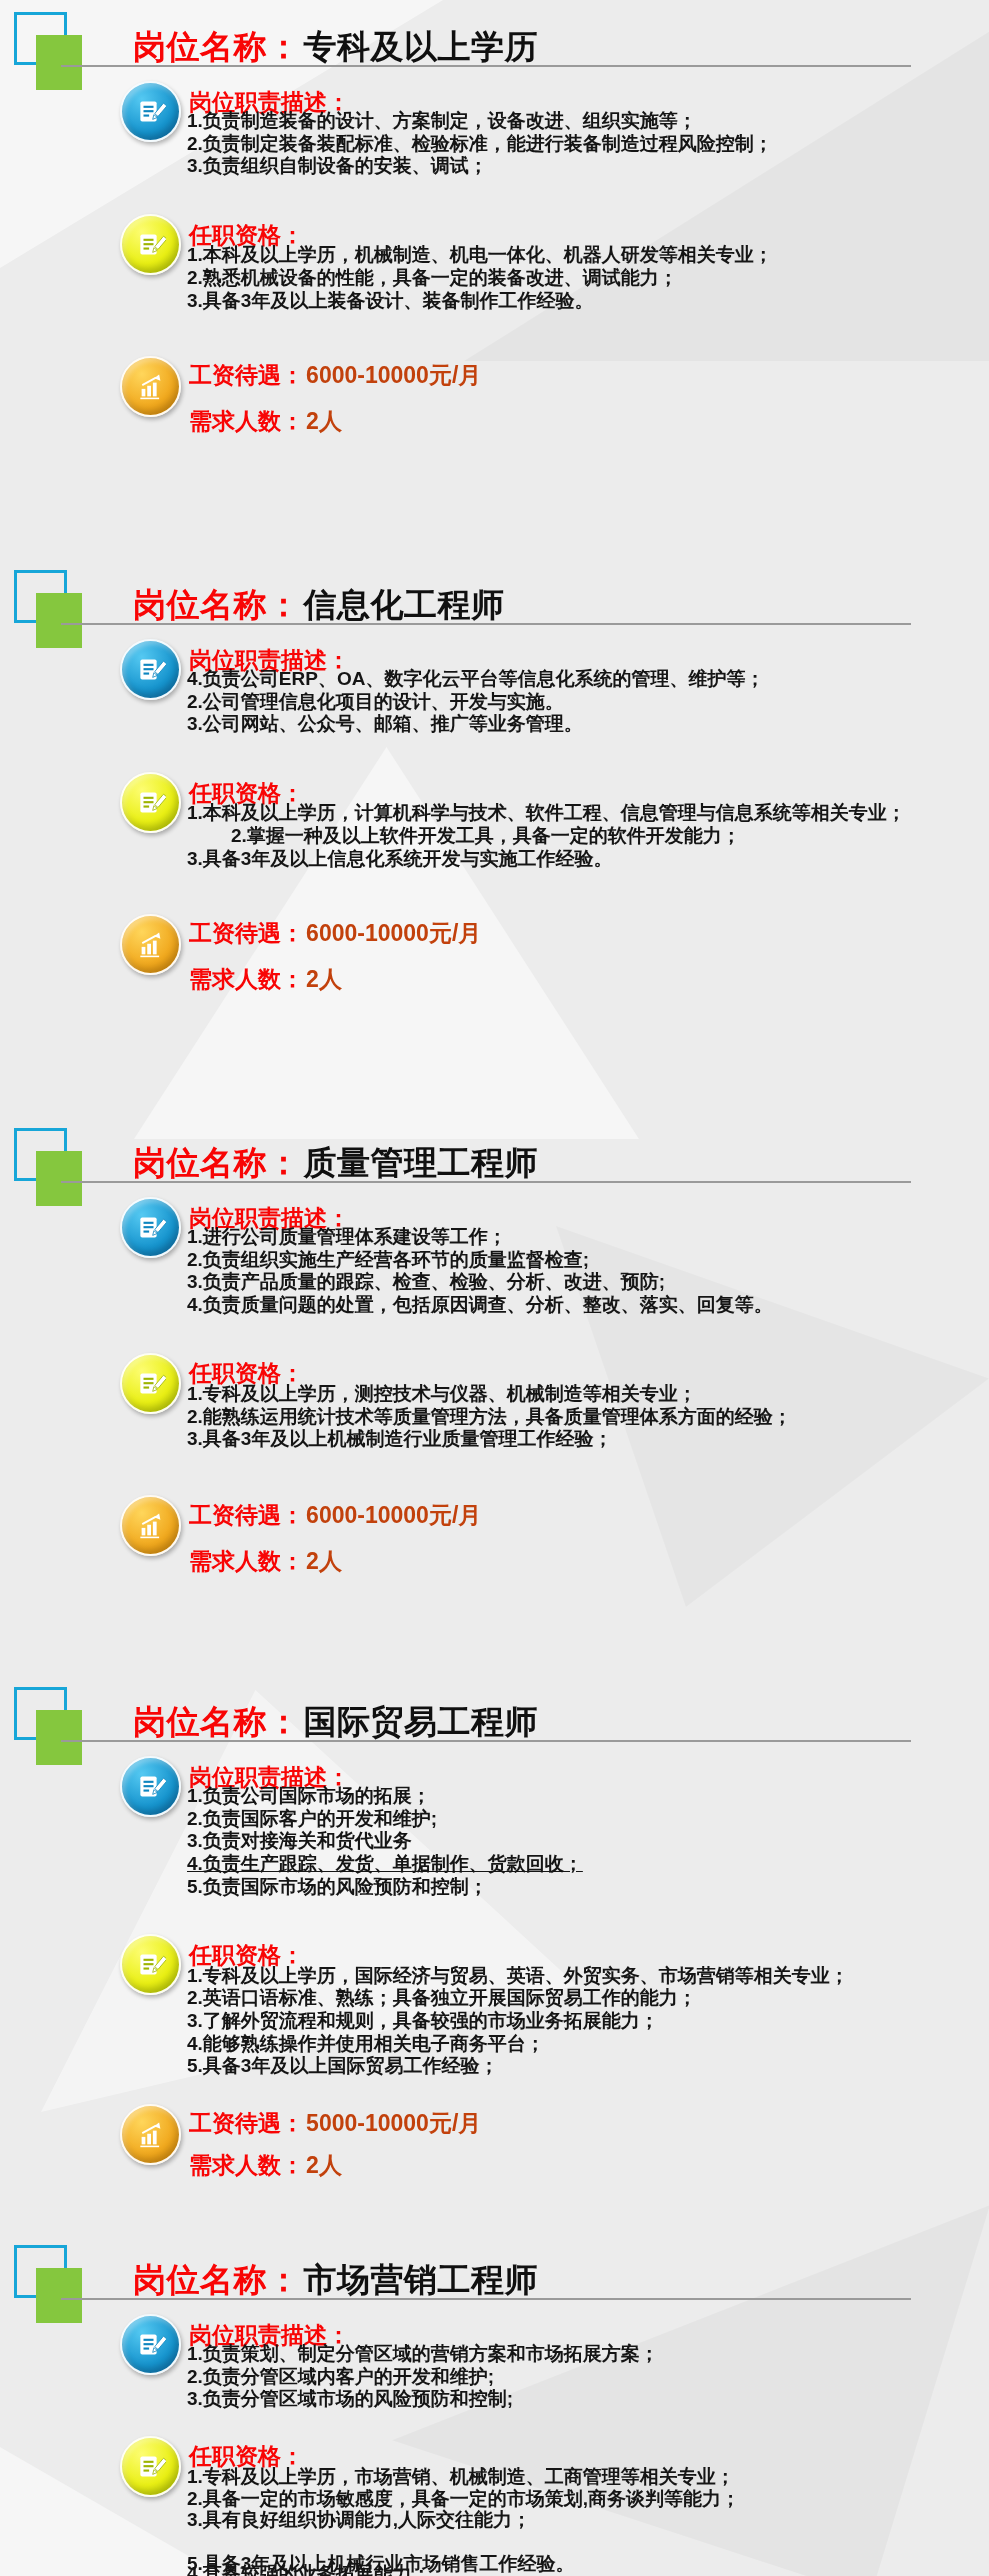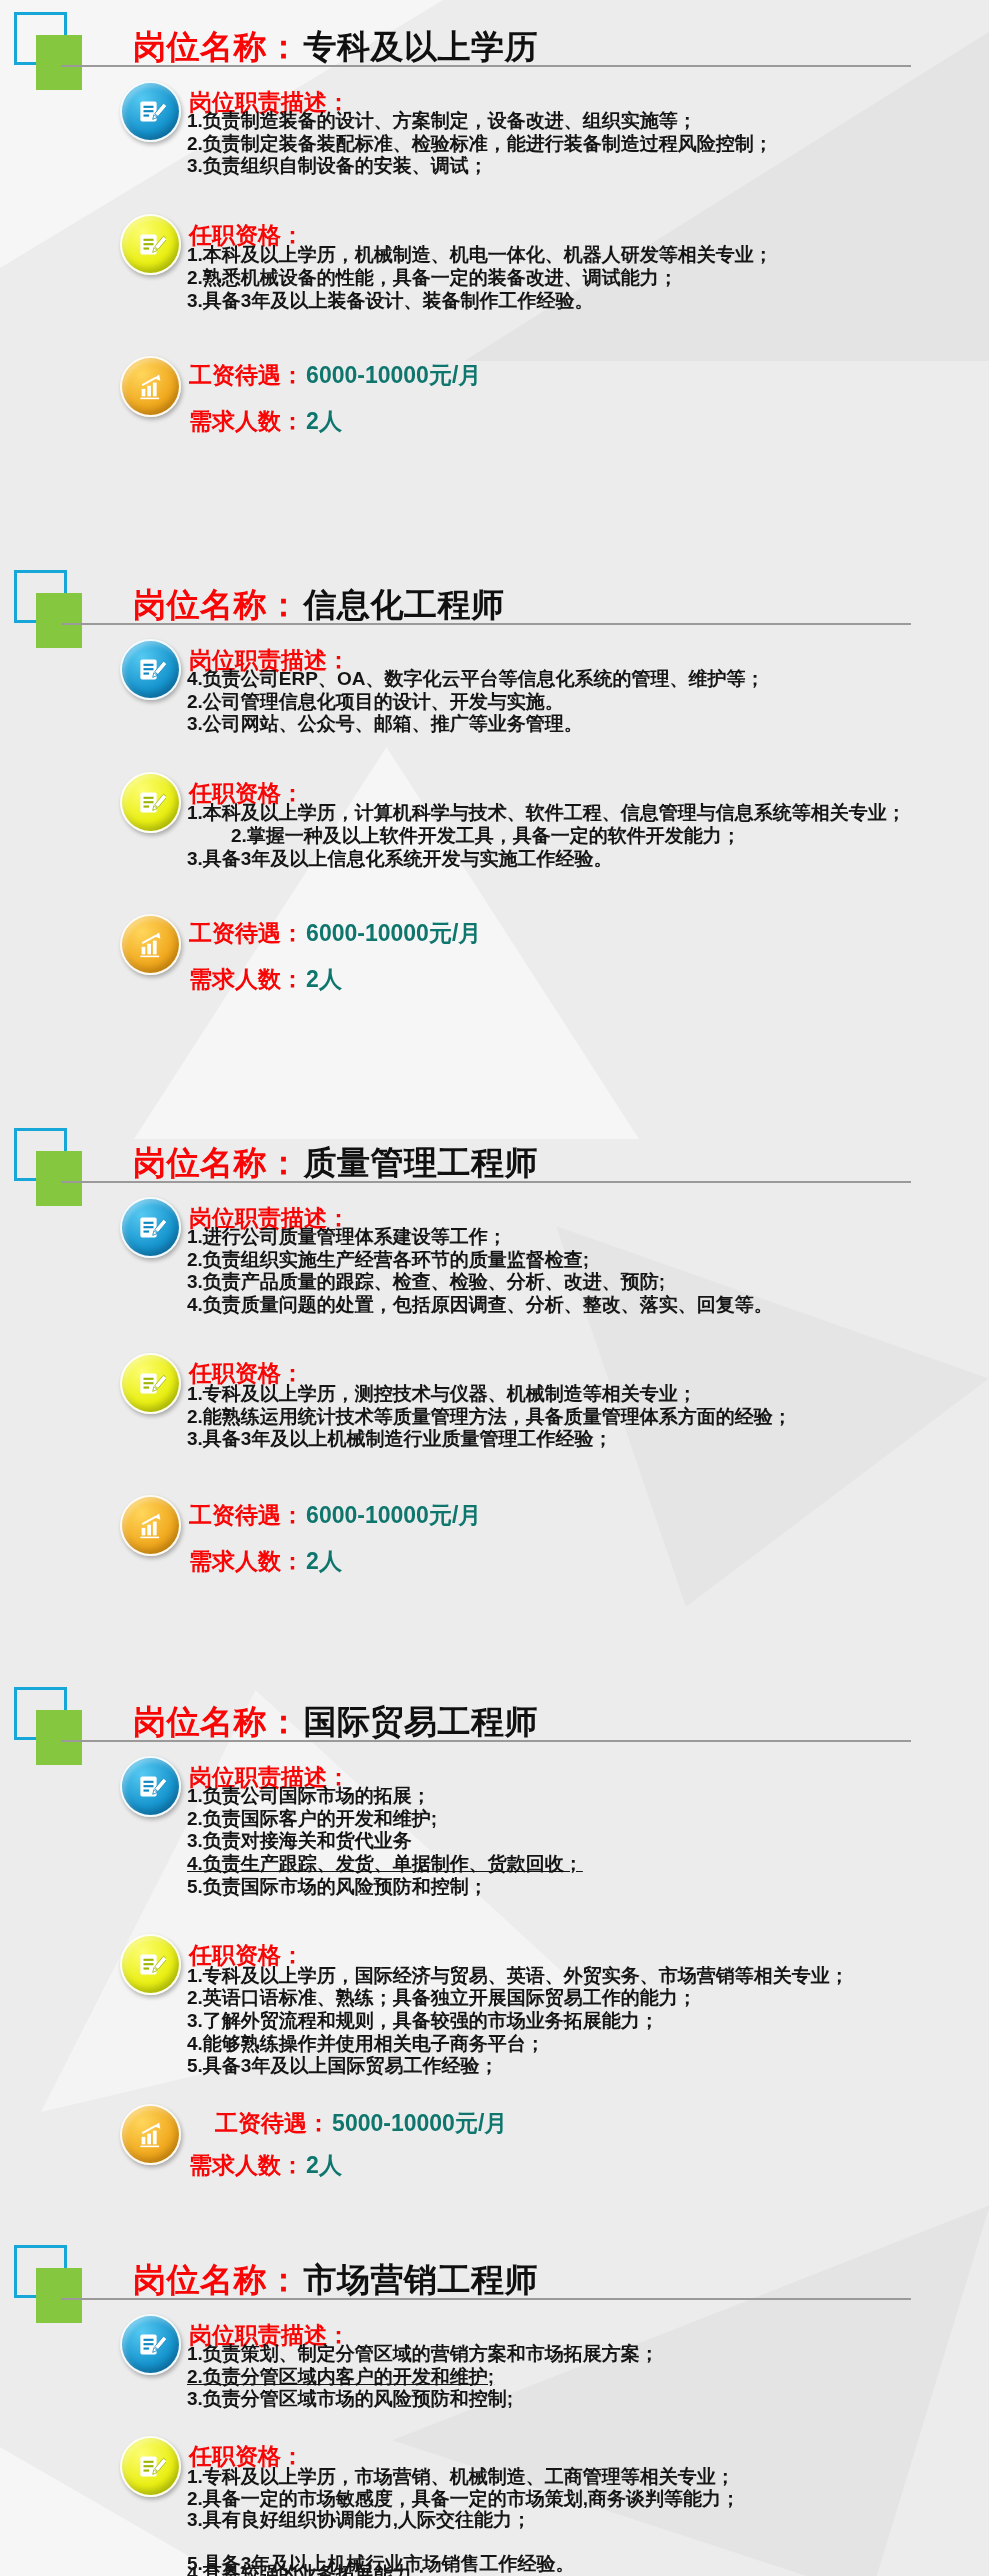--- a/index.html
+++ b/index.html
@@ -18,21 +18,21 @@
   .divider{position:absolute;left:61px;width:850px;height:2.1px;background:#9a9a9a;}
   .circle{position:absolute;left:120px;width:57px;height:57px;border-radius:50%;
     border:2.1px solid rgba(255,255,255,.95);
     box-shadow:1.5px 2.6px 4.6px rgba(0,0,0,.28), inset -2.6px -4.6px 7.2px rgba(0,0,0,.18), inset 2.6px 3.6px 5.2px rgba(255,255,255,.35);
     display:flex;align-items:center;justify-content:center;}
   .circle.blue{background:radial-gradient(circle at 35% 28%,#55c9f2,#1593cd 62%,#0d6ca9);}
   .circle.yellow{background:radial-gradient(circle at 35% 28%,#fdfd72,#e9ef14 58%,#b4ca00);}
   .circle.gold{background:radial-gradient(circle at 35% 28%,#ffd65b,#f0a71c 62%,#d78806);}
   .blk-label{position:absolute;left:189px;font-size:23px;line-height:26px;font-weight:bold;color:#f80505;white-space:nowrap;}
   .line{position:absolute;left:187px;font-size:19px;line-height:21.6px;font-weight:bold;color:#151515;white-space:nowrap;}
-  .kv .v{color:#0f766e;margin-left:2.1px;}
+  .kv .v{color:#c2410c;margin-left:2.1px;}
 </style>
 </head>
 <body>
 
 <div class="facet" style="left:0;top:0;width:443px;height:268px;background:rgba(255,255,255,.55);clip-path:polygon(0 0,100% 0,0 100%);"></div>
 <div class="facet" style="left:464px;top:31px;width:526px;height:330px;background:rgba(0,0,0,.03);clip-path:polygon(100% 0,0 100%,100% 100%);"></div>
 <div class="facet" style="left:134px;top:747px;width:505px;height:392px;background:rgba(255,255,255,.5);clip-path:polygon(50% 0,0 100%,100% 100%);"></div>
 <div class="facet" style="left:556px;top:1226px;width:433px;height:381px;background:rgba(0,0,0,.028);clip-path:polygon(0 0,100% 40%,30% 100%);"></div>
 <div class="facet" style="left:41px;top:1690px;width:536px;height:422px;background:rgba(255,255,255,.45);clip-path:polygon(40% 0,0 100%,100% 70%);"></div>
 <div class="facet" style="left:392px;top:2205px;width:598px;height:392px;background:rgba(0,0,0,.03);clip-path:polygon(100% 0,0 60%,80% 100%);"></div>
@@ -268,21 +268,21 @@
   <div class="circle gold" style="top:417px;">
     <svg width="30" height="30" viewBox="0 0 48 48">
         <rect x="9" y="27" width="6" height="12" fill="#fff"></rect>
         <rect x="18" y="22" width="6" height="17" fill="#fff"></rect>
         <rect x="27" y="17" width="6" height="22" fill="#fff"></rect>
         <path d="M10 21 L32 9" stroke="#fff" stroke-width="3" fill="none"></path>
         <polygon points="37,4 39,14 29,10" fill="#fff"></polygon>
         <rect x="7" y="41" width="30" height="2.5" fill="#fff"></rect>
       </svg>
   </div>
-  <div class="blk-label kv" style="top:423px;margin-left:26px;">
+  <div class="blk-label kv" style="top:423px;">
     <span>工资待遇：</span><span class="v">5000-10000元/月</span>
   </div>
   <div class="blk-label kv" style="top:465px;">
     <span>需求人数：</span><span class="v">2人</span>
   </div>
 </div>
 
 <div class="section" style="top:2245px;height:484px;">
   <div class="sq-teal"></div>
   <div class="sq-green"></div>
@@ -298,21 +298,21 @@
         <rect x="12" y="21" width="16" height="3.4" fill="#0d85bf"></rect>
         <rect x="12" y="28" width="9" height="3.4" fill="#0d85bf"></rect>
         <g transform="rotate(40 36 24)">
           <rect x="33" y="8" width="7" height="22" rx="1" fill="#fff" stroke="#0d85bf" stroke-width="1.2"></rect>
           <polygon points="33,32 40,32 36.5,39" fill="#fff" stroke="#0d85bf" stroke-width="1.2"></polygon>
         </g>
       </svg>
   </div>
   <div class="blk-label" style="top:77px;">岗位职责描述：</div>
   <div class="line" style="top:98px;">1.负责策划、制定分管区域的营销方案和市场拓展方案；</div>
-  <div class="line" style="top:121px;text-decoration:underline;">2.负责分管区域内客户的开发和维护;</div>
+  <div class="line" style="top:121px;">2.负责分管区域内客户的开发和维护;</div>
   <div class="line" style="top:143px;">3.负责分管区域市场的风险预防和控制;</div>
 
   <div class="circle yellow" style="top:191px;">
     <svg width="30" height="30" viewBox="0 0 48 48">
         <rect x="7" y="7" width="26" height="32" rx="3" fill="#fff"></rect>
         <rect x="12" y="14" width="16" height="3.4" fill="#9db400"></rect>
         <rect x="12" y="21" width="16" height="3.4" fill="#9db400"></rect>
         <rect x="12" y="28" width="9" height="3.4" fill="#9db400"></rect>
         <g transform="rotate(40 36 24)">
           <rect x="33" y="8" width="7" height="22" rx="1" fill="#fff" stroke="#9db400" stroke-width="1.2"></rect>

